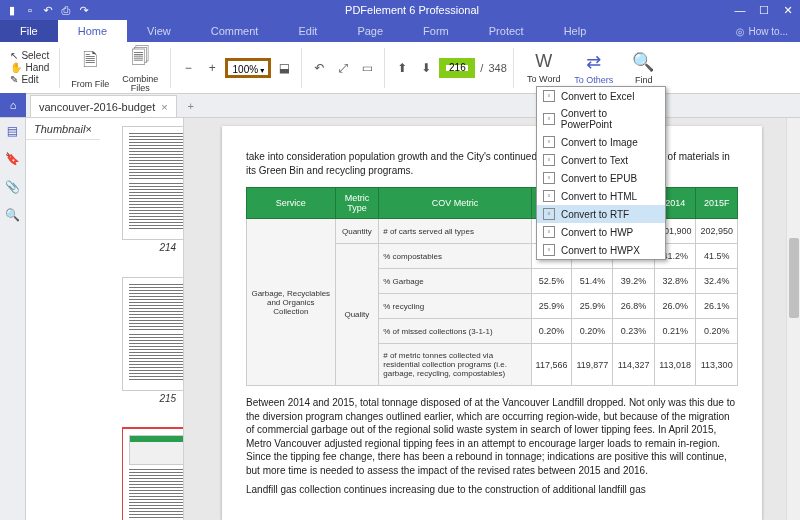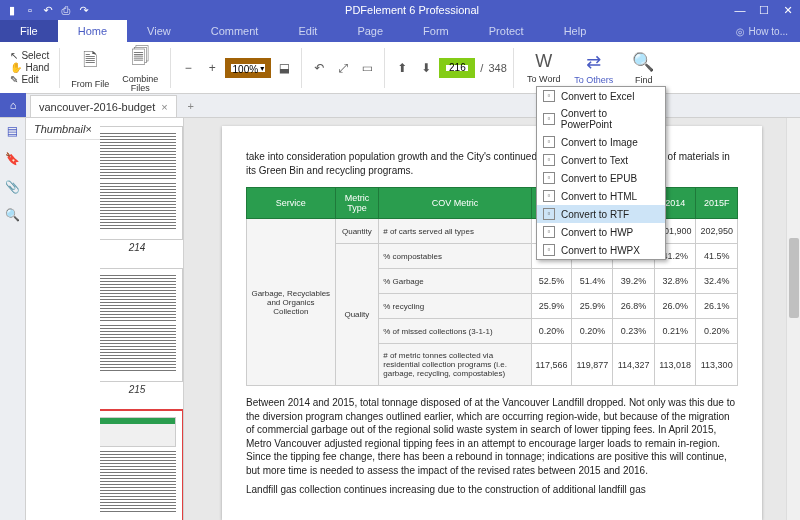--- a/index.html
+++ b/index.html
@@ -18,33 +18,33 @@
 .menubar .howto { padding:0 12px; display:flex; align-items:center; gap:4px; font-size:10px; }
 .ribbon { height:52px; background:#fff; border-bottom:1px solid #d0d0d0; display:flex; align-items:center; padding:0 6px; gap:2px; }
 .rgroup { display:flex; flex-direction:column; align-items:flex-start; gap:1px; padding:0 4px; font-size:10px; color:#333; }
 .rgroup .row { display:flex; align-items:center; gap:3px; }
 .rbigbtn { display:flex; flex-direction:column; align-items:center; justify-content:center; width:48px; height:48px; font-size:9px; color:#333; gap:2px;}
 .rbigbtn .icn { font-size:18px; color:#555; }
 .rbigbtn.active { color:#4a5cc4; }
 .rbigbtn.active .icn { color:#4a5cc4; }
 .sep { width:1px; height:40px; background:#e0e0e0; margin:0 4px; }
 .rsmall { width:22px; height:22px; display:flex; align-items:center; justify-content:center; color:#555; font-size:12px; border:1px solid transparent; border-radius:2px;}
-.zoombox { border:6px solid #a16207; height:20px; width:46px; display:flex; align-items:flex-start; justify-content:center; font-size:10px; }
+.zoombox { border:3px solid #a16207; height:20px; width:46px; display:flex; align-items:flex-end; justify-content:center; font-size:10px; }
 .pagebox { border:7px solid #84cc16; height:20px; width:36px; display:flex; align-items:center; justify-content:center; font-size:10px; }
 .tabrow { height:24px; background:#eceef2; display:flex; align-items:flex-end; border-bottom:1px solid #d0d0d0; }
 .hometab { width:26px; height:24px; background:#4a5cc4; color:#fff; display:flex; align-items:center; justify-content:center; }
 .ftab { height:22px; background:#fff; border:1px solid #d0d0d0; border-bottom:none; display:flex; align-items:center; padding:0 8px; gap:6px; font-size:11px; color:#333; margin-left:4px; }
 .ftab .close { color:#888; }
 .addtab { width:20px; height:22px; display:flex; align-items:center; justify-content:center; color:#888; margin-left:4px;}
 .content { display:flex; height:402px; }
 .leftrail { width:26px; background:#eceef2; border-right:1px solid #d0d0d0; display:flex; flex-direction:column; align-items:center; padding-top:6px; gap:14px; color:#666; font-size:12px;}
 .leftrail .active { color:#4a5cc4; }
 .thumbpanel { width:158px; background:#fff; border-right:1px solid #d0d0d0; display:flex; flex-direction:row;font-style:italic; }
 .thumbpanel .hdr { height:22px; border-bottom:1px solid #e0e0e0; display:flex; align-items:center; padding:0 8px; font-size:11px; color:#333; justify-content:space-between;}
-.thumbs { flex:1; overflow:hidden; display:flex; flex-direction:column; align-items:flex-end; gap:15px; padding-top:8px;}
+.thumbs { flex:1; overflow:hidden; display:flex; flex-direction:column; align-items:flex-start; gap:24px; padding-top:8px;margin-left:22px;}
 .thumb { width:92px; height:114px; background:#fff; border:1px solid #ccc; display:flex; flex-direction:column; font-size:5px; color:#555; padding:6px; position:relative;}
 .thumb.sel { border:1px solid #e04040; outline:1px solid #e04040;}
 .thumblines { flex:1; background:repeating-linear-gradient(#777 0 1px, transparent 1px 3px); margin-bottom:4px;}
 .thumbtable { height:30px; background:linear-gradient(#2a9d4e 0 6px,#f0f0f0 6px 100%); margin-bottom:4px; border:1px solid #ccc;}
 .thumbnum { text-align:center; font-size:10px; color:#333; margin-top:2px;}
 .docarea { flex:1; background:#e8e8e8; overflow:hidden; position:relative; display:flex; justify-content:center; padding-top:8px;}
 .page { width:540px; background:#fff; box-shadow:0 1px 3px rgba(0,0,0,0.3); padding:18px 24px; font-size:10px; color:#222;}
 .page p { margin:6px 0; line-height:1.35; }
 .page .sect { font-weight:bold; margin-top:10px;}
 .dtable { width:100%; border-collapse:collapse; margin:10px 0; font-size:9px;}

